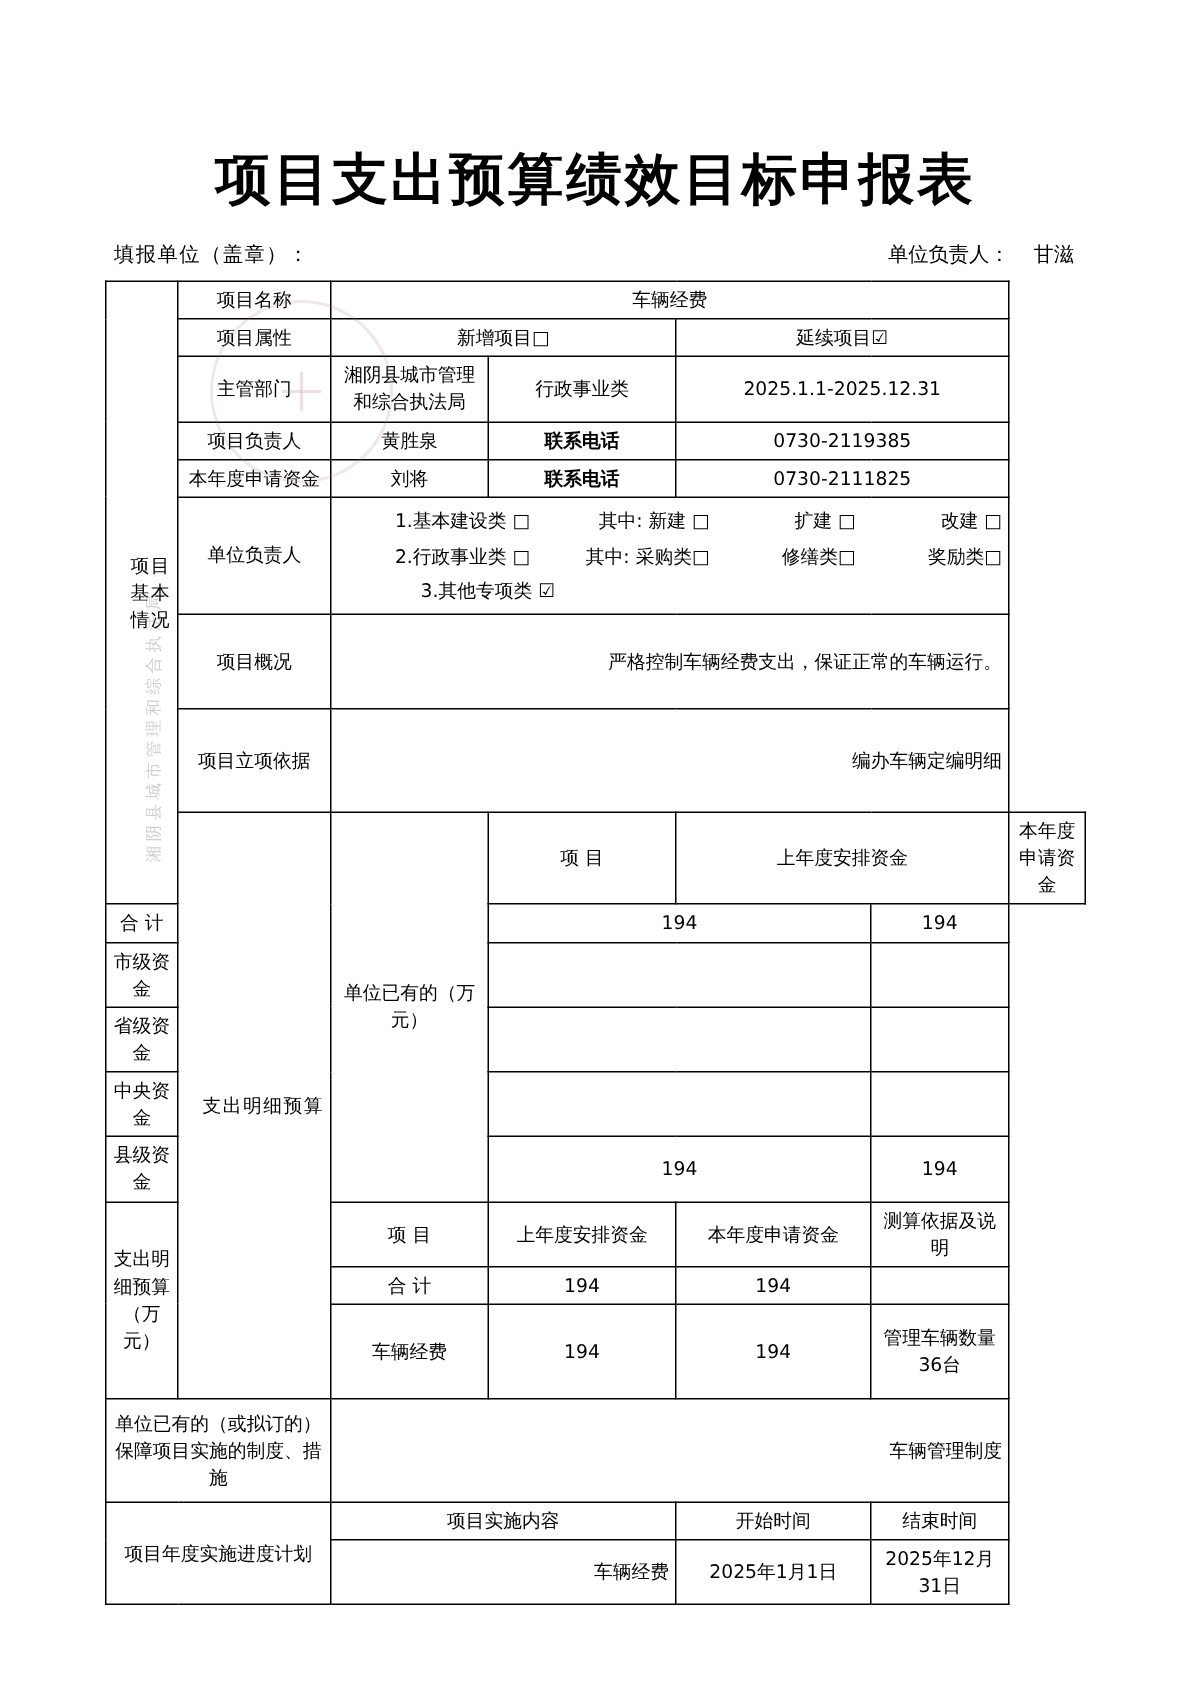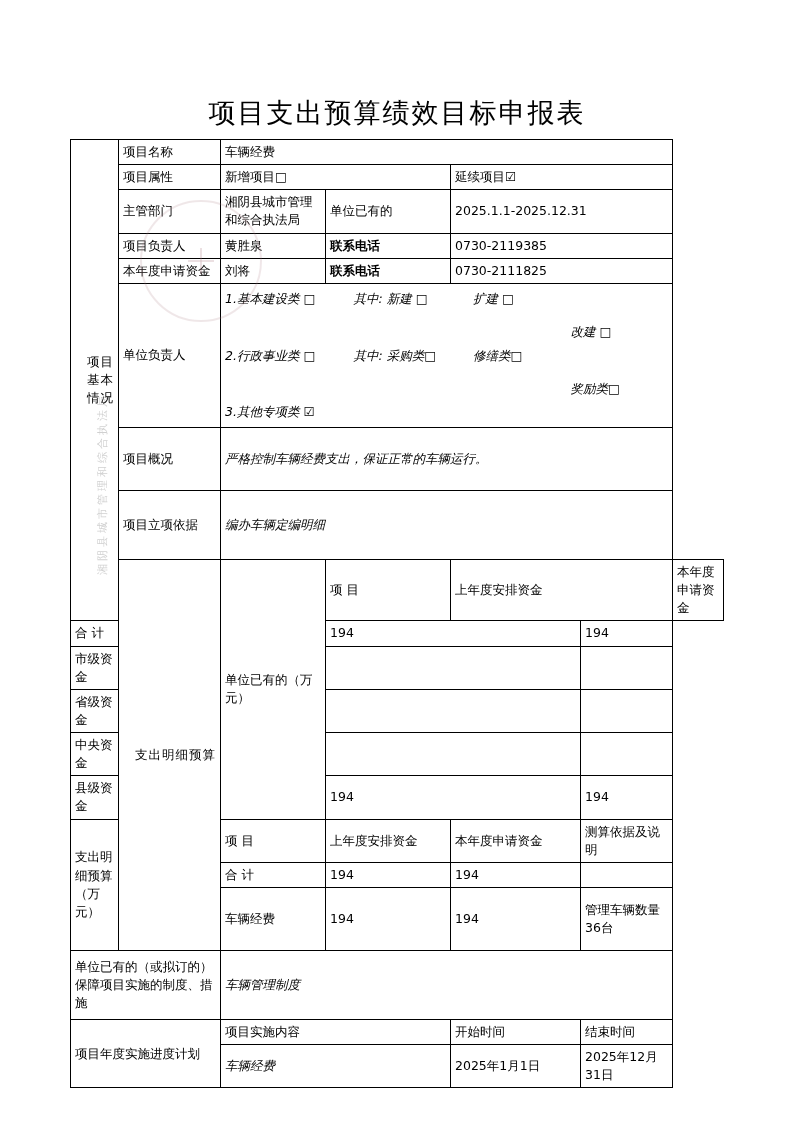--- a/index.html
+++ b/index.html
@@ -17,22 +17,22 @@
   }
   .page {
     position: relative;
     width: 794px;
     height: 1122px;
     box-sizing: border-box;
     padding: 0 70px;
   }
   .doc-title {
     text-align: center;
-    font-size: 27px;
-    font-weight: normal;
+    font-size: 37px;
+    font-weight: bold;
     letter-spacing: 2px;
     margin-top: 95px;
     font-family: "DejaVu Serif", "Liberation Serif", serif;
   }
   .doc-subtitle {
     text-align: center;
     font-size: 15px;
     margin-top: 16px;
     font-family: "DejaVu Serif", "Liberation Serif", serif;
   }
@@ -52,41 +52,41 @@
     margin-top: 8px;
     table-layout: fixed;
   }
   table.form td {
     border: 1px solid #000;
     font-size: 12.5px;
     padding: 3px 4px;
     vertical-align: middle;
     line-height: 1.45;
   }
-  .c { text-align: left; }
-  .l { text-align: left; font-style: italic; }
+  .c { text-align: center; }
+  .l { text-align: right; }
   .vert {
     text-align: right;
     font-size: 13px;
     letter-spacing: 1px;
     line-height: 1.35;
     font-weight: normal;
   }
   .b { font-weight: bold; font-family: Liberation Serif, serif; }
   .pad-l { padding-left: 8px; }
   .small { font-size: 12px; }
   .type-line {
     display: flex;
     font-size: 12.5px;
     line-height: 1.9;
   }
   .type-line .seg1 { width: 145px; }
   .type-line .seg2 { width: 135px; }
   .type-line .seg3 { width: 110px; }
-  .type-line .seg4 { width: 110px; margin-top: 33px; }
+  .type-line .seg4 { width: 110px; }
 
   
   .stamp {
     position: absolute;
     left: 140px;
     top: 105px;
     width: 118px;
     height: 118px;
     border: 2px solid rgba(170,120,130,0.35);
     border-radius: 50%;
@@ -121,20 +121,26 @@
 </head>
 <body>
 
 <div class="page">
 
   <div class="stamp"></div>
   <div class="watermark">湘阴县城市管理和综合执法局</div>
 
   <div class="doc-title">项目支出预算绩效目标申报表</div>
 
+  <div class="meta-row">
+    <div class="meta-left">填报单位（盖章）：</div>
+    <div class="meta-right">
+      <span>单位负责人：</span><span class="name">甘滋</span>
+    </div>
+  </div>
 
   <table class="form">
     <colgroup>
       <col style="width:48px">
       <col style="width:102px">
       <col style="width:105px">
       <col style="width:125px">
       <col style="width:130px">
       <col style="width:92px">
     </colgroup>
@@ -148,21 +154,21 @@
 
     <tr>
       <td class="c">项目属性</td>
       <td class="c" colspan="2">新增项目□</td>
       <td class="c" colspan="2">延续项目☑</td>
     </tr>
 
     <tr>
       <td class="c">主管部门</td>
       <td class="c">湘阴县城市管理和综合执法局</td>
-      <td class="c">单位已有的</td>
+      <td class="c">行政事业类</td>
       <td class="c" colspan="2">2025.1.1-2025.12.31</td>
     </tr>
 
     <tr>
       <td class="c">项目负责人</td>
       <td class="c">黄胜泉</td>
       <td class="c b">联系电话</td>
       <td class="c" colspan="2">0730-2119385</td>
     </tr>
 

